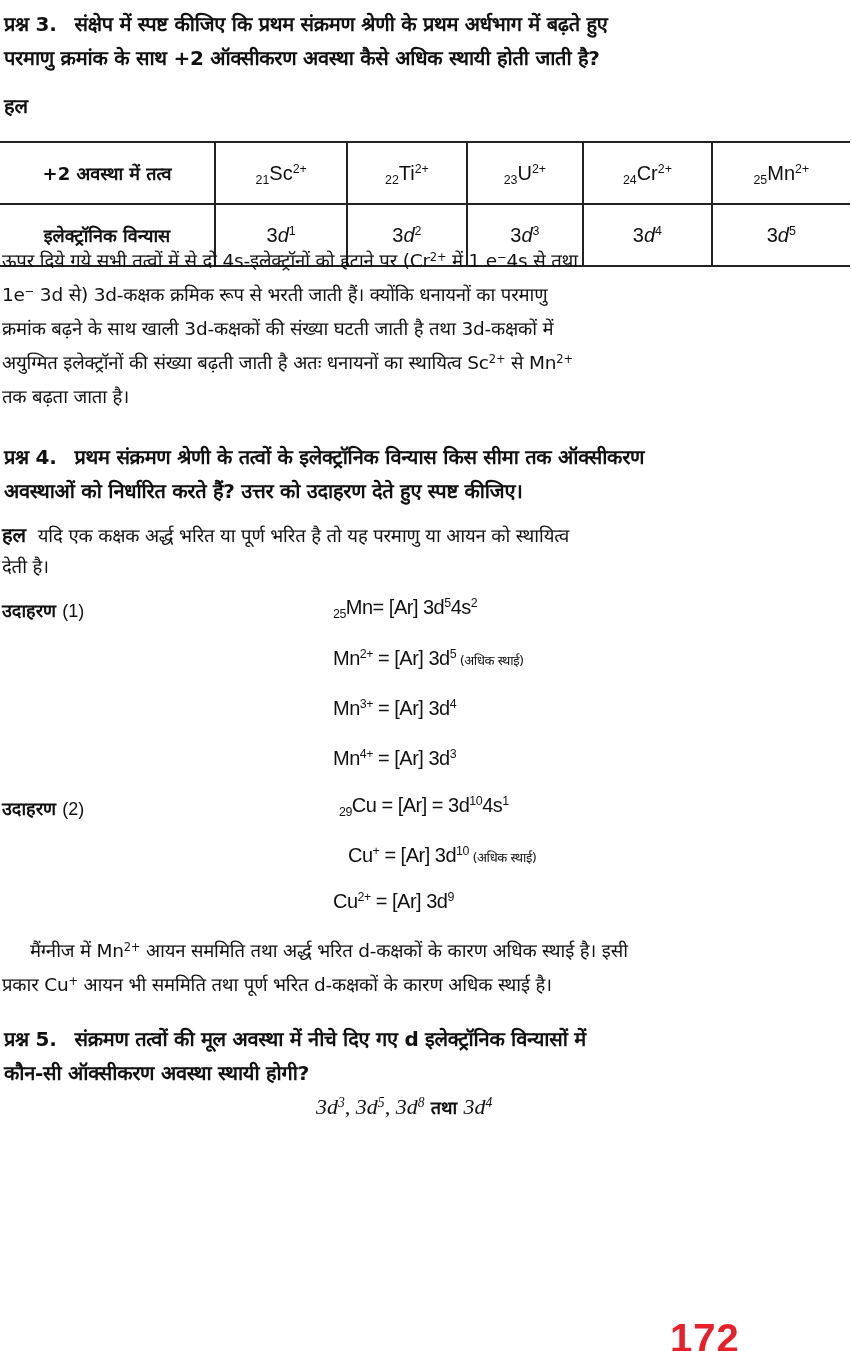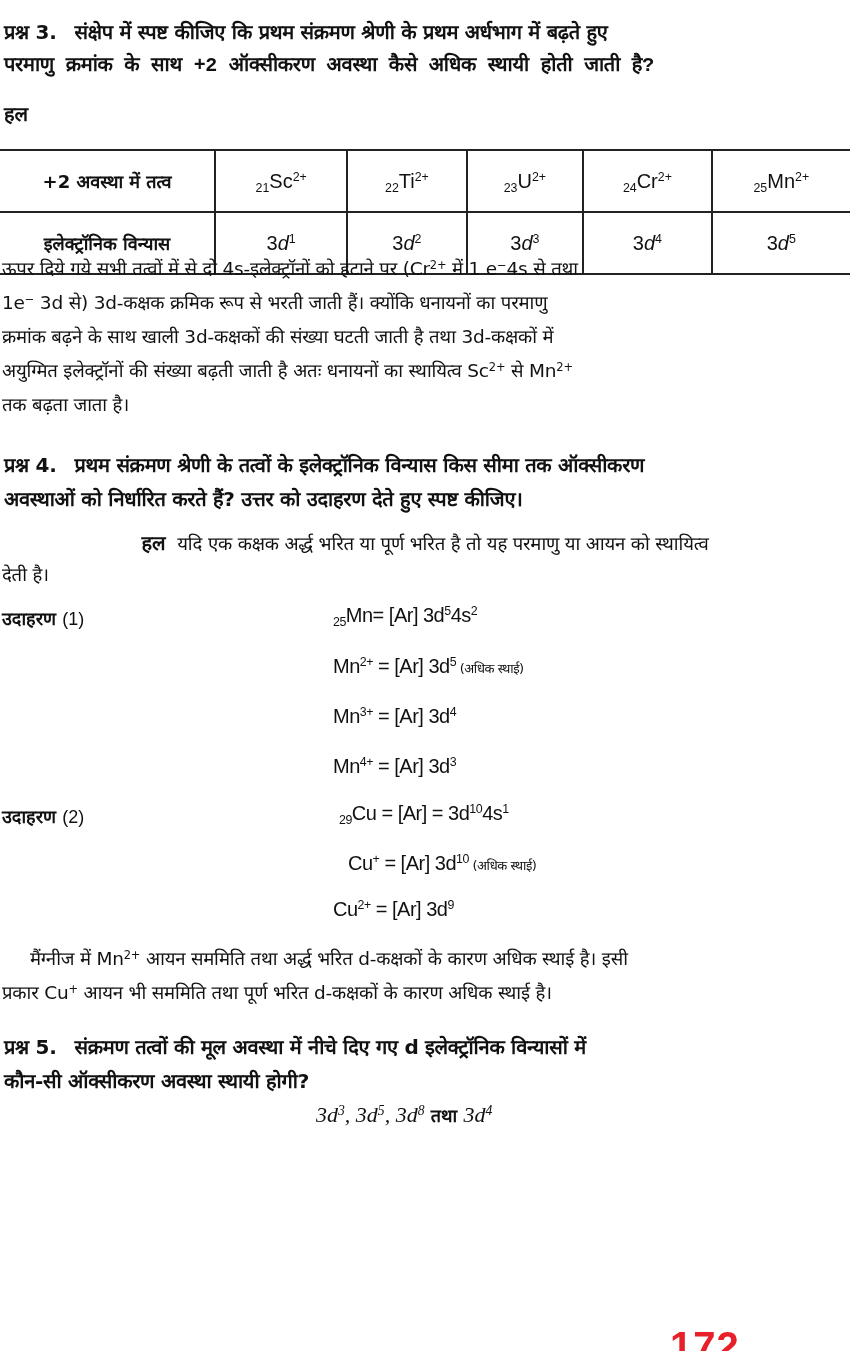--- a/index.html
+++ b/index.html
@@ -1,20 +1,20 @@
 <!DOCTYPE html>
 <html><head>
   <meta charset="utf-8">
   <style>
     html, body { margin: 0; padding: 0; background: #ffffff; }
     body {
       width: 852px; height: 1351px; position: relative; overflow: hidden;
       font-family: "DejaVu Sans", sans-serif; color: #111;
     }
-    .page { position: absolute; left: 0; top: 12px; width: 852px; height: 1126px; }
+    .page { position: absolute; left: 0; top: 4px; width: 852px; height: 1126px; }
     .q-line {
       position: absolute; left: 4px; width: 844px;
       font-size: 20px; font-weight: bold; line-height: 34px; white-space: nowrap;
       letter-spacing: -0.3px;
     }
     .q-num { margin-right: 18px; }
     .body-line {
       position: absolute; left: 2px; width: 846px;
       font-size: 18.5px; line-height: 34px; white-space: nowrap; letter-spacing: -0.2px;
     }
@@ -54,21 +54,21 @@
     }
   </style>
 </head>
 <body>
 
 <div class="page">
 
   <div class="q-line" style="top:3px;">
     <span class="q-num">प्रश्न 3.</span><span>संक्षेप में स्पष्ट कीजिए कि प्रथम संक्रमण श्रेणी के प्रथम अर्धभाग में बढ़ते हुए</span>
   </div>
-  <div class="q-line" style="top:37px;font-family:Liberation Mono, monospace;">परमाणु क्रमांक के साथ +2 ऑक्सीकरण अवस्था कैसे अधिक स्थायी होती जाती है?</div>
+  <div class="q-line" style="top:37px;">परमाणु क्रमांक के साथ +2 ऑक्सीकरण अवस्था कैसे अधिक स्थायी होती जाती है?</div>
   <div class="hal" style="top:88px;">हल</div>
 
   <table class="cfg">
     <tbody>
         <tr>
       <td>+2 अवस्था में तत्व</td>
       <td><sub>21</sub><span>Sc</span><sup>2+</sup></td>
       <td><sub>22</sub><span>Ti</span><sup>2+</sup></td>
       <td><sub>23</sub><span>U</span><sup>2+</sup></td>
       <td><sub>24</sub><span>Cr</span><sup>2+</sup></td>
@@ -94,21 +94,21 @@
   <div class="body-line" style="top:308px;">क्रमांक बढ़ने के साथ खाली 3d-कक्षकों की संख्या घटती जाती है तथा 3d-कक्षकों में</div>
   <div class="body-line" style="top:342px;">
     <span>अयुग्मित इलेक्ट्रॉनों की संख्या बढ़ती जाती है अतः धनायनों का स्थायित्व Sc</span><sup>2+</sup><span> से Mn</span><sup>2+</sup>
   </div>
   <div class="body-line" style="top:376px;">तक बढ़ता जाता है।</div>
 
   <div class="q-line" style="top:436px;">
     <span class="q-num">प्रश्न 4.</span><span>प्रथम संक्रमण श्रेणी के तत्वों के इलेक्ट्रॉनिक विन्यास किस सीमा तक ऑक्सीकरण</span>
   </div>
   <div class="q-line" style="top:470px;">अवस्थाओं को निर्धारित करते हैं? उत्तर को उदाहरण देते हुए स्पष्ट कीजिए।</div>
-  <div class="body-line" style="top:514px;text-align:center;">
+  <div class="body-line" style="top:514px;">
     <span style="font-weight:bold;font-size:20px;margin-right:12px;">हल</span><span>यदि एक कक्षक अर्द्ध भरित या पूर्ण भरित है तो यह परमाणु या आयन को स्थायित्व</span>
   </div>
   <div class="body-line" style="top:546px;">देती है।</div>
 
   <div class="ex-label" style="top:594px;">
     <span>उदाहरण</span> <span class="n">(1)</span>
   </div>
   <div class="eq" style="left:333px; top:592px;text-align:center;">
     <sub>25</sub><span>Mn</span><span>= [Ar] 3d</span><sup>5</sup><span>4s</span><sup>2</sup>
   </div>

